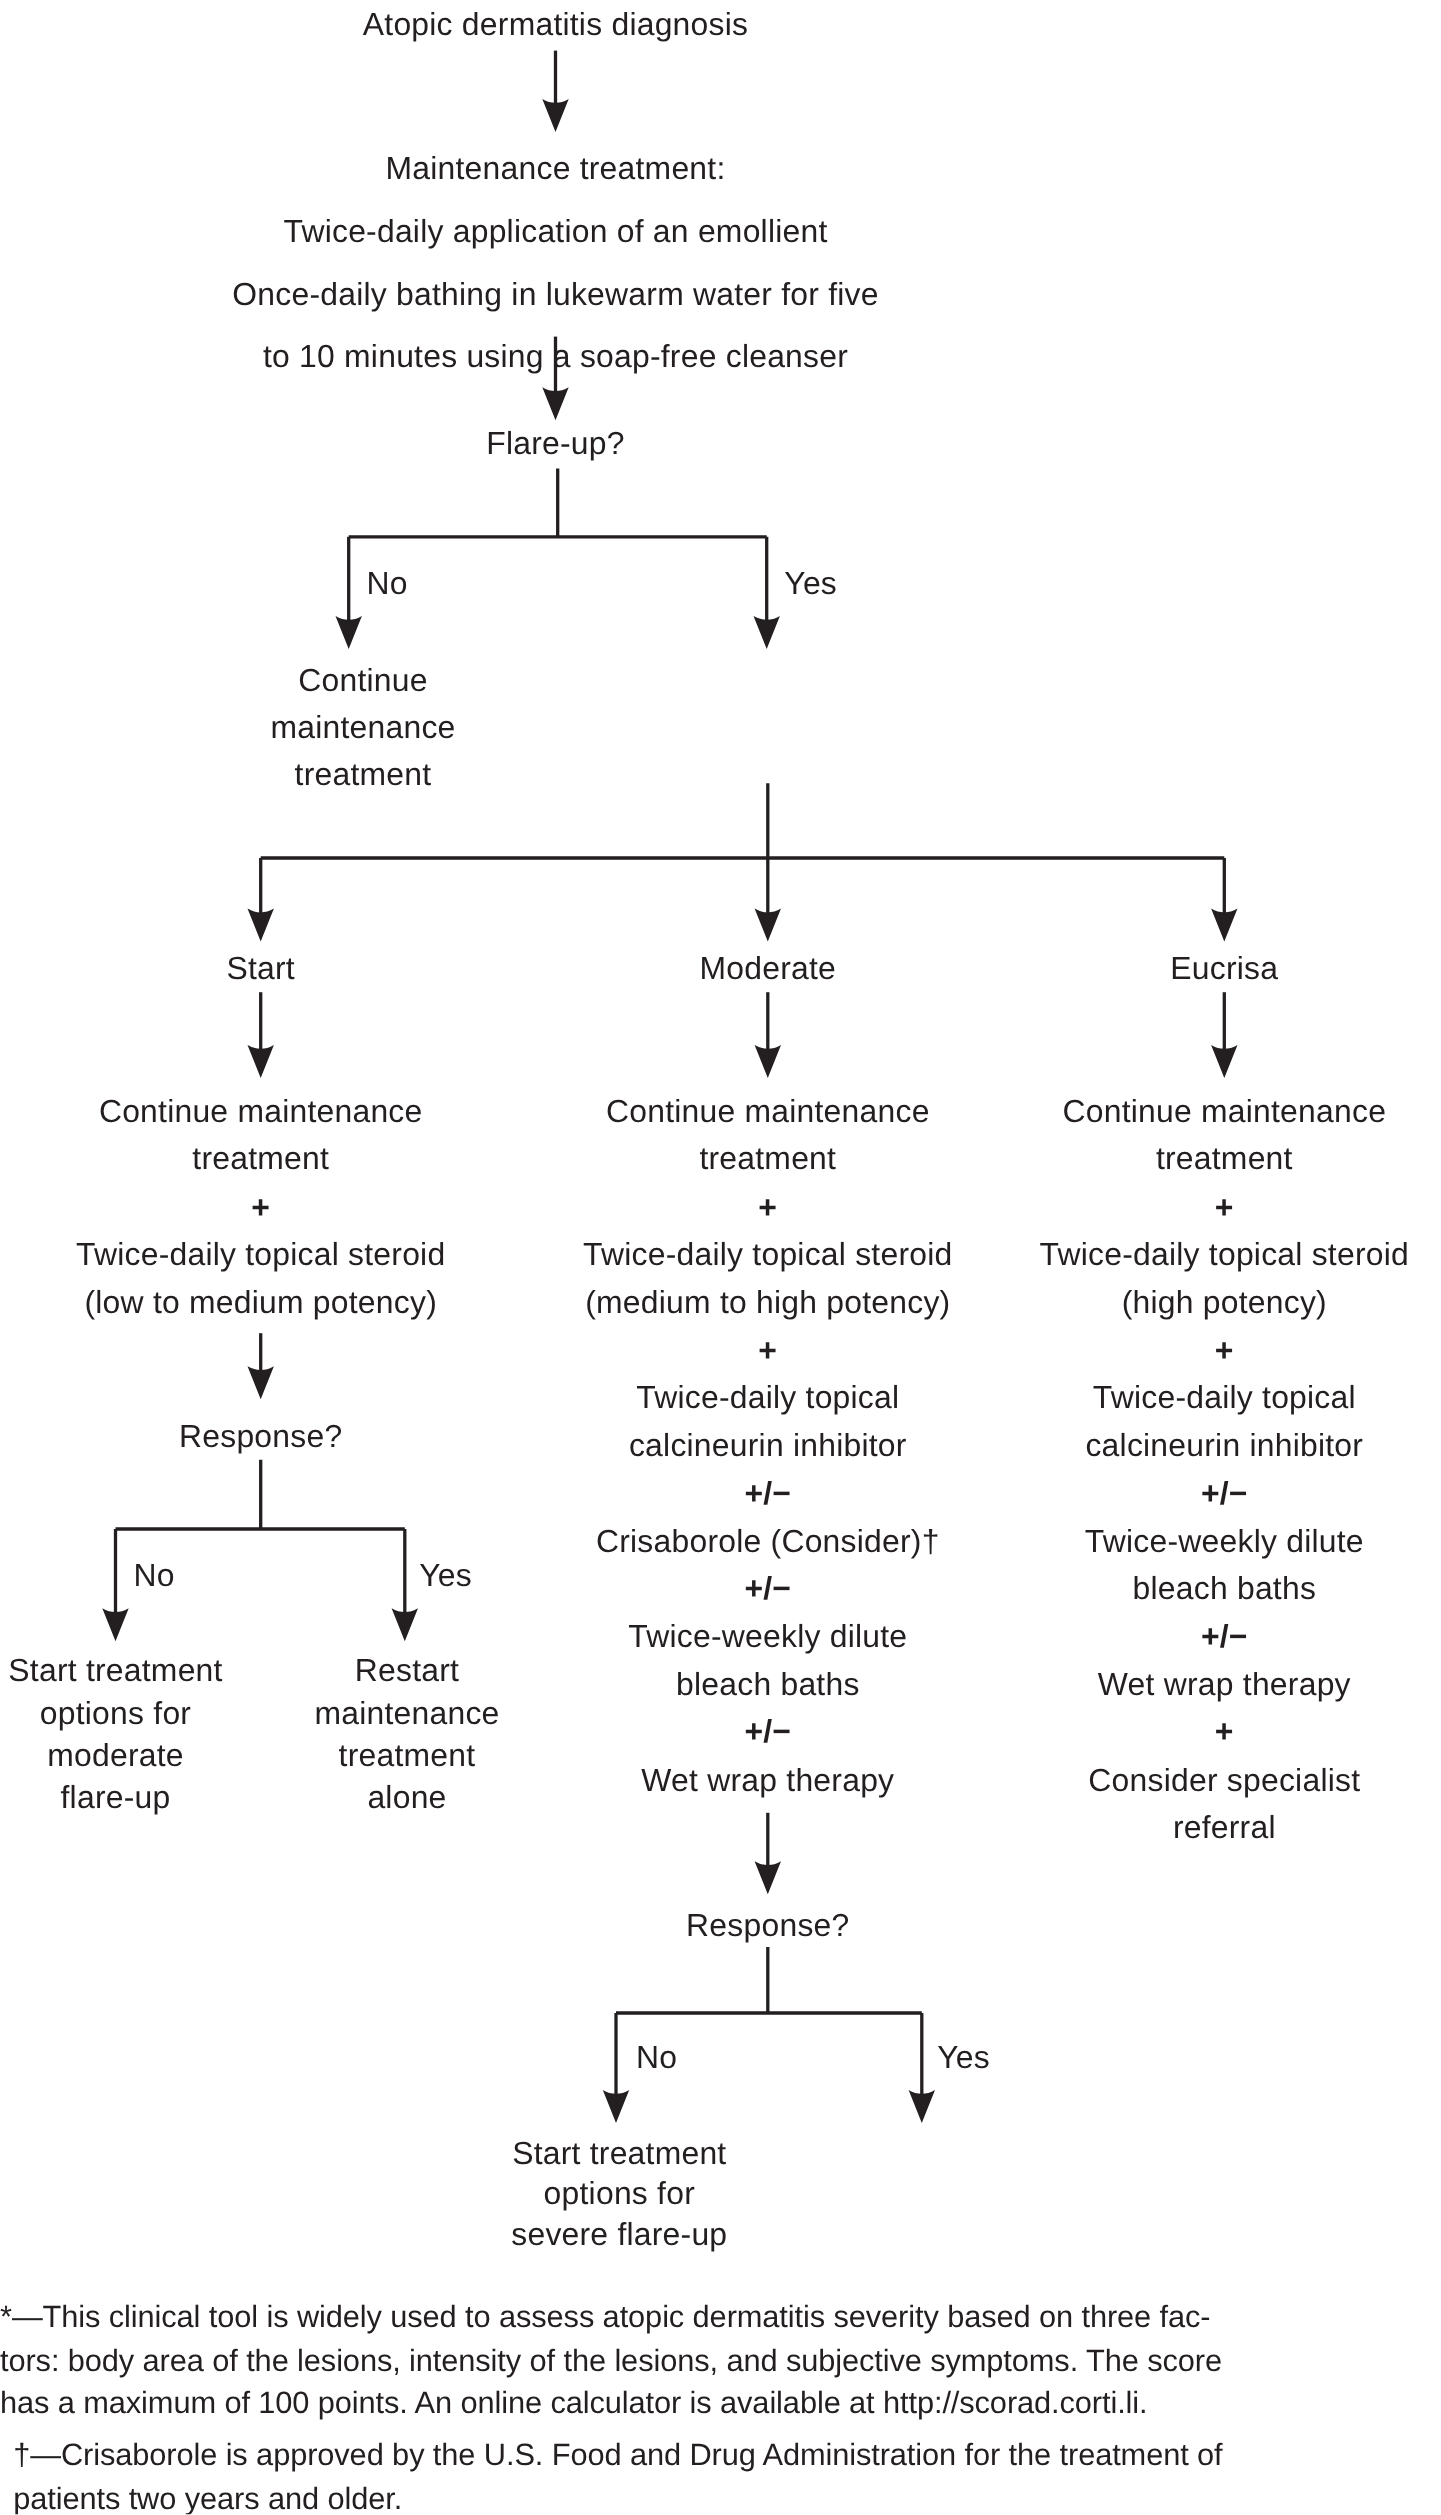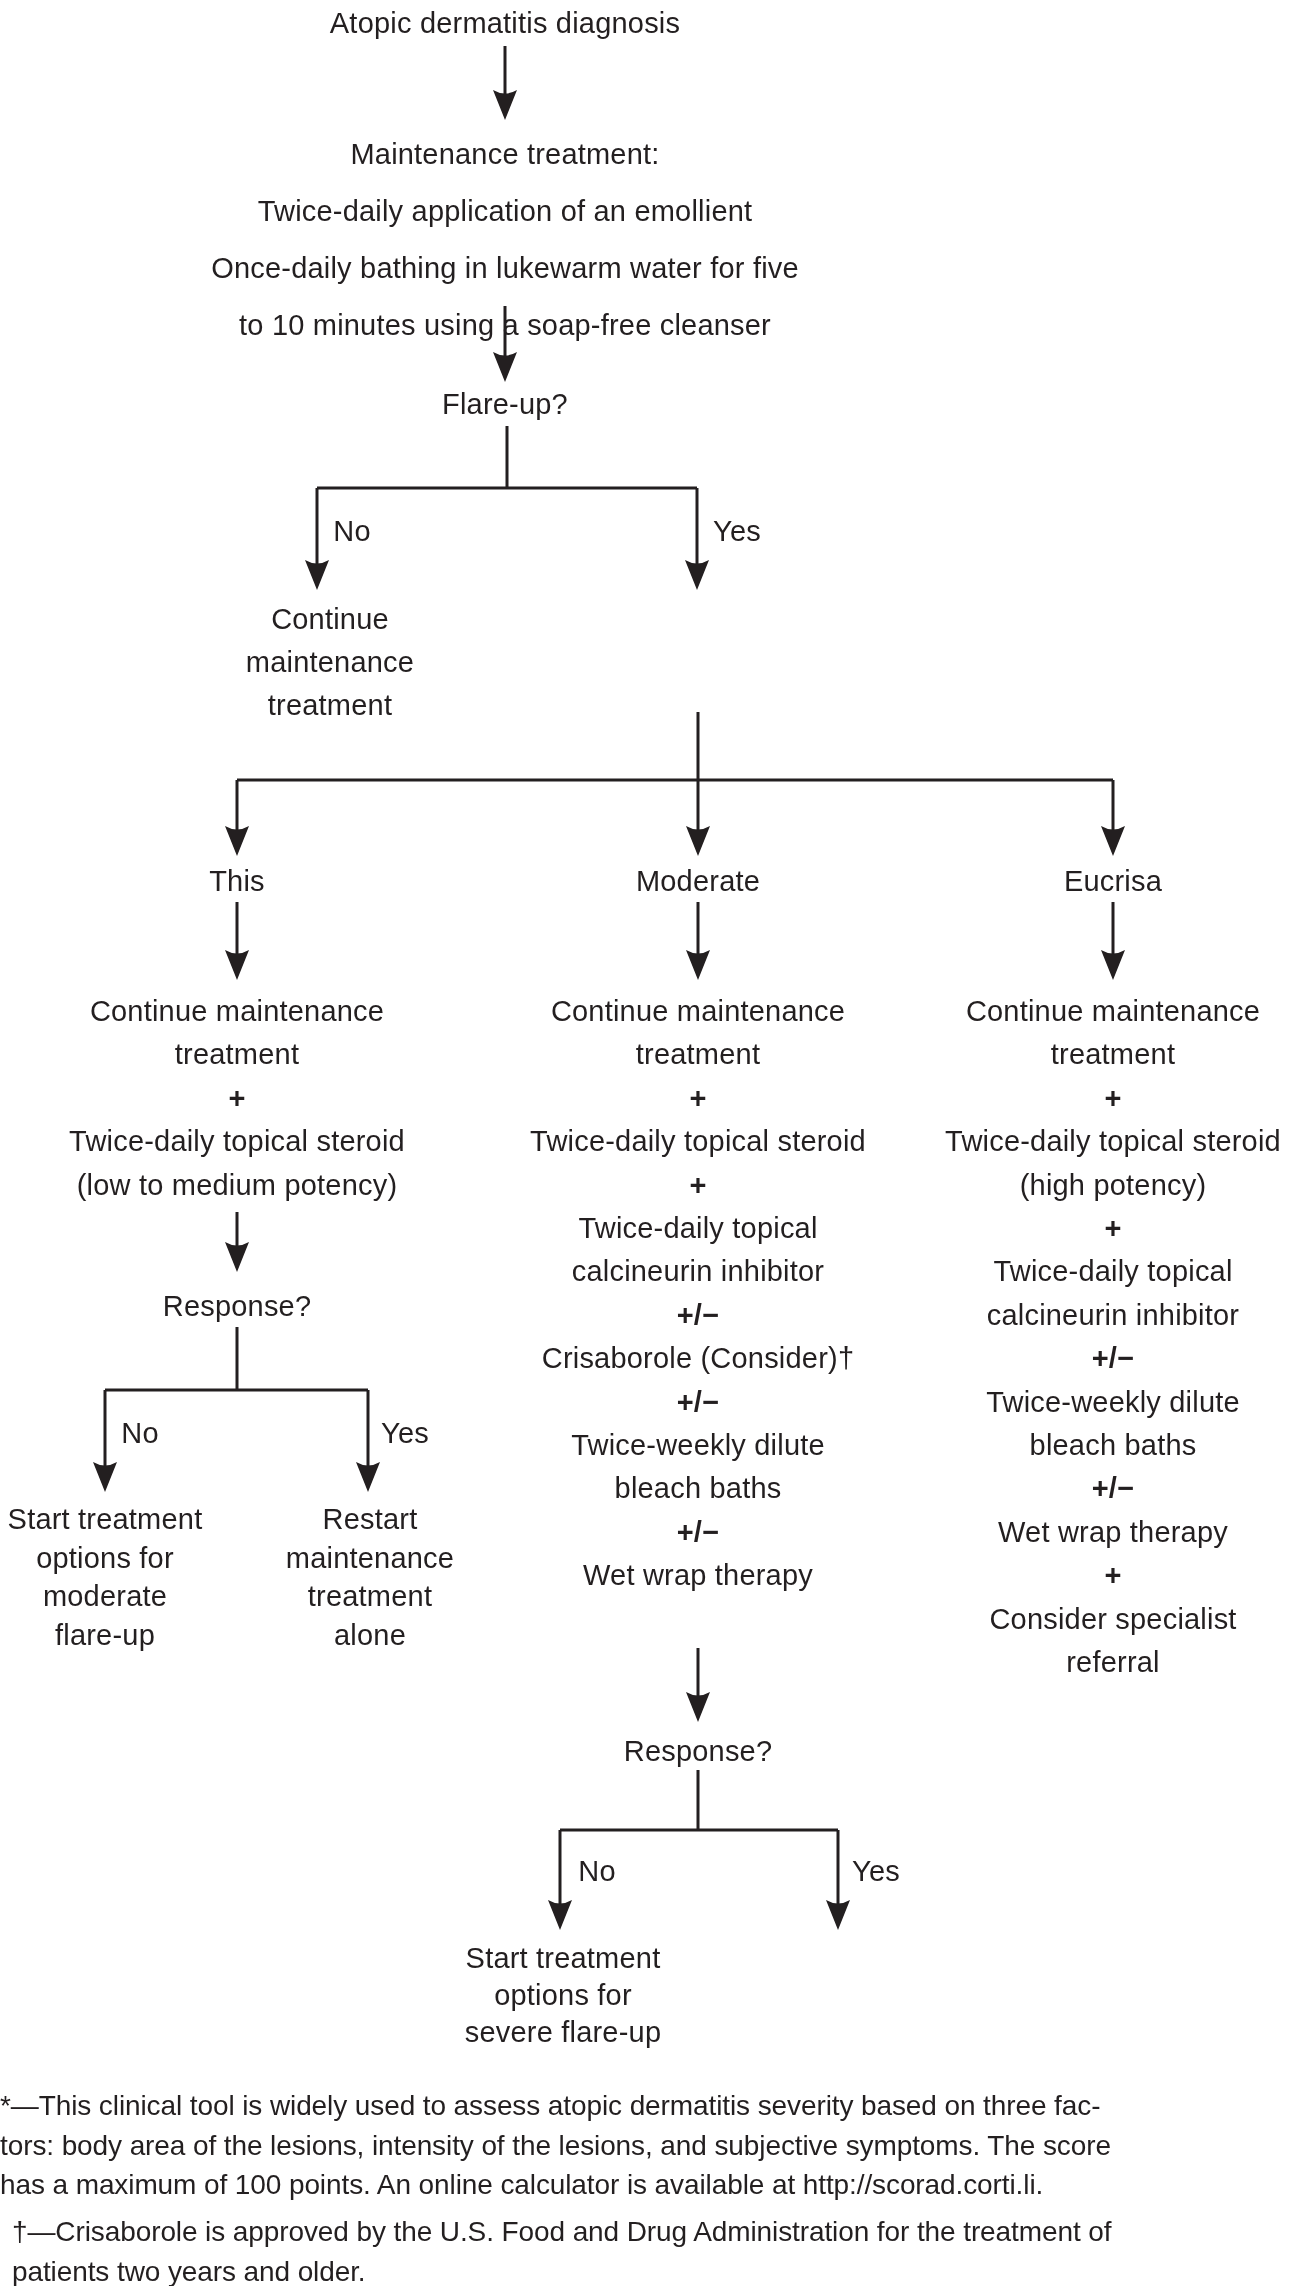--- a/index.html
+++ b/index.html
@@ -88,37 +88,38 @@
 Once-daily bathing in lukewarm water for five
 to 10 minutes using a soap-free cleanser</div>
 
   <div class="t" style="left:505px;top:383px">Flare-up?</div>
   <div class="t" style="left:352px;top:510px">No</div>
   <div class="t" style="left:737px;top:510px">Yes</div>
   <div class="t" style="left:330px;top:598px">Continue
 maintenance
 treatment</div>
 
-  <div class="t" style="left:237px;top:860px">This</div>
+  <div class="t" style="left:237px;top:860px">Start</div>
   <div class="t" style="left:698px;top:860px">Moderate</div>
   <div class="t" style="left:1113px;top:860px">Eucrisa</div>
 
   <div class="col" style="left:237px;top:990px">
     <div>Continue maintenance</div>
     <div>treatment</div>
     <div class="op">+</div>
     <div>Twice-daily topical steroid</div>
     <div>(low to medium potency)</div>
   </div>
 
   <div class="col" style="left:698px;top:990px">
     <div>Continue maintenance</div>
     <div>treatment</div>
     <div class="op">+</div>
     <div>Twice-daily topical steroid</div>
+    <div>(medium to high potency)</div>
     <div class="op">+</div>
     <div>Twice-daily topical</div>
     <div>calcineurin inhibitor</div>
     <div class="op">+/−</div>
     <div>Crisaborole (Consider)†</div>
     <div class="op">+/−</div>
     <div>Twice-weekly dilute</div>
     <div>bleach baths</div>
     <div class="op">+/−</div>
     <div>Wet wrap therapy</div>

